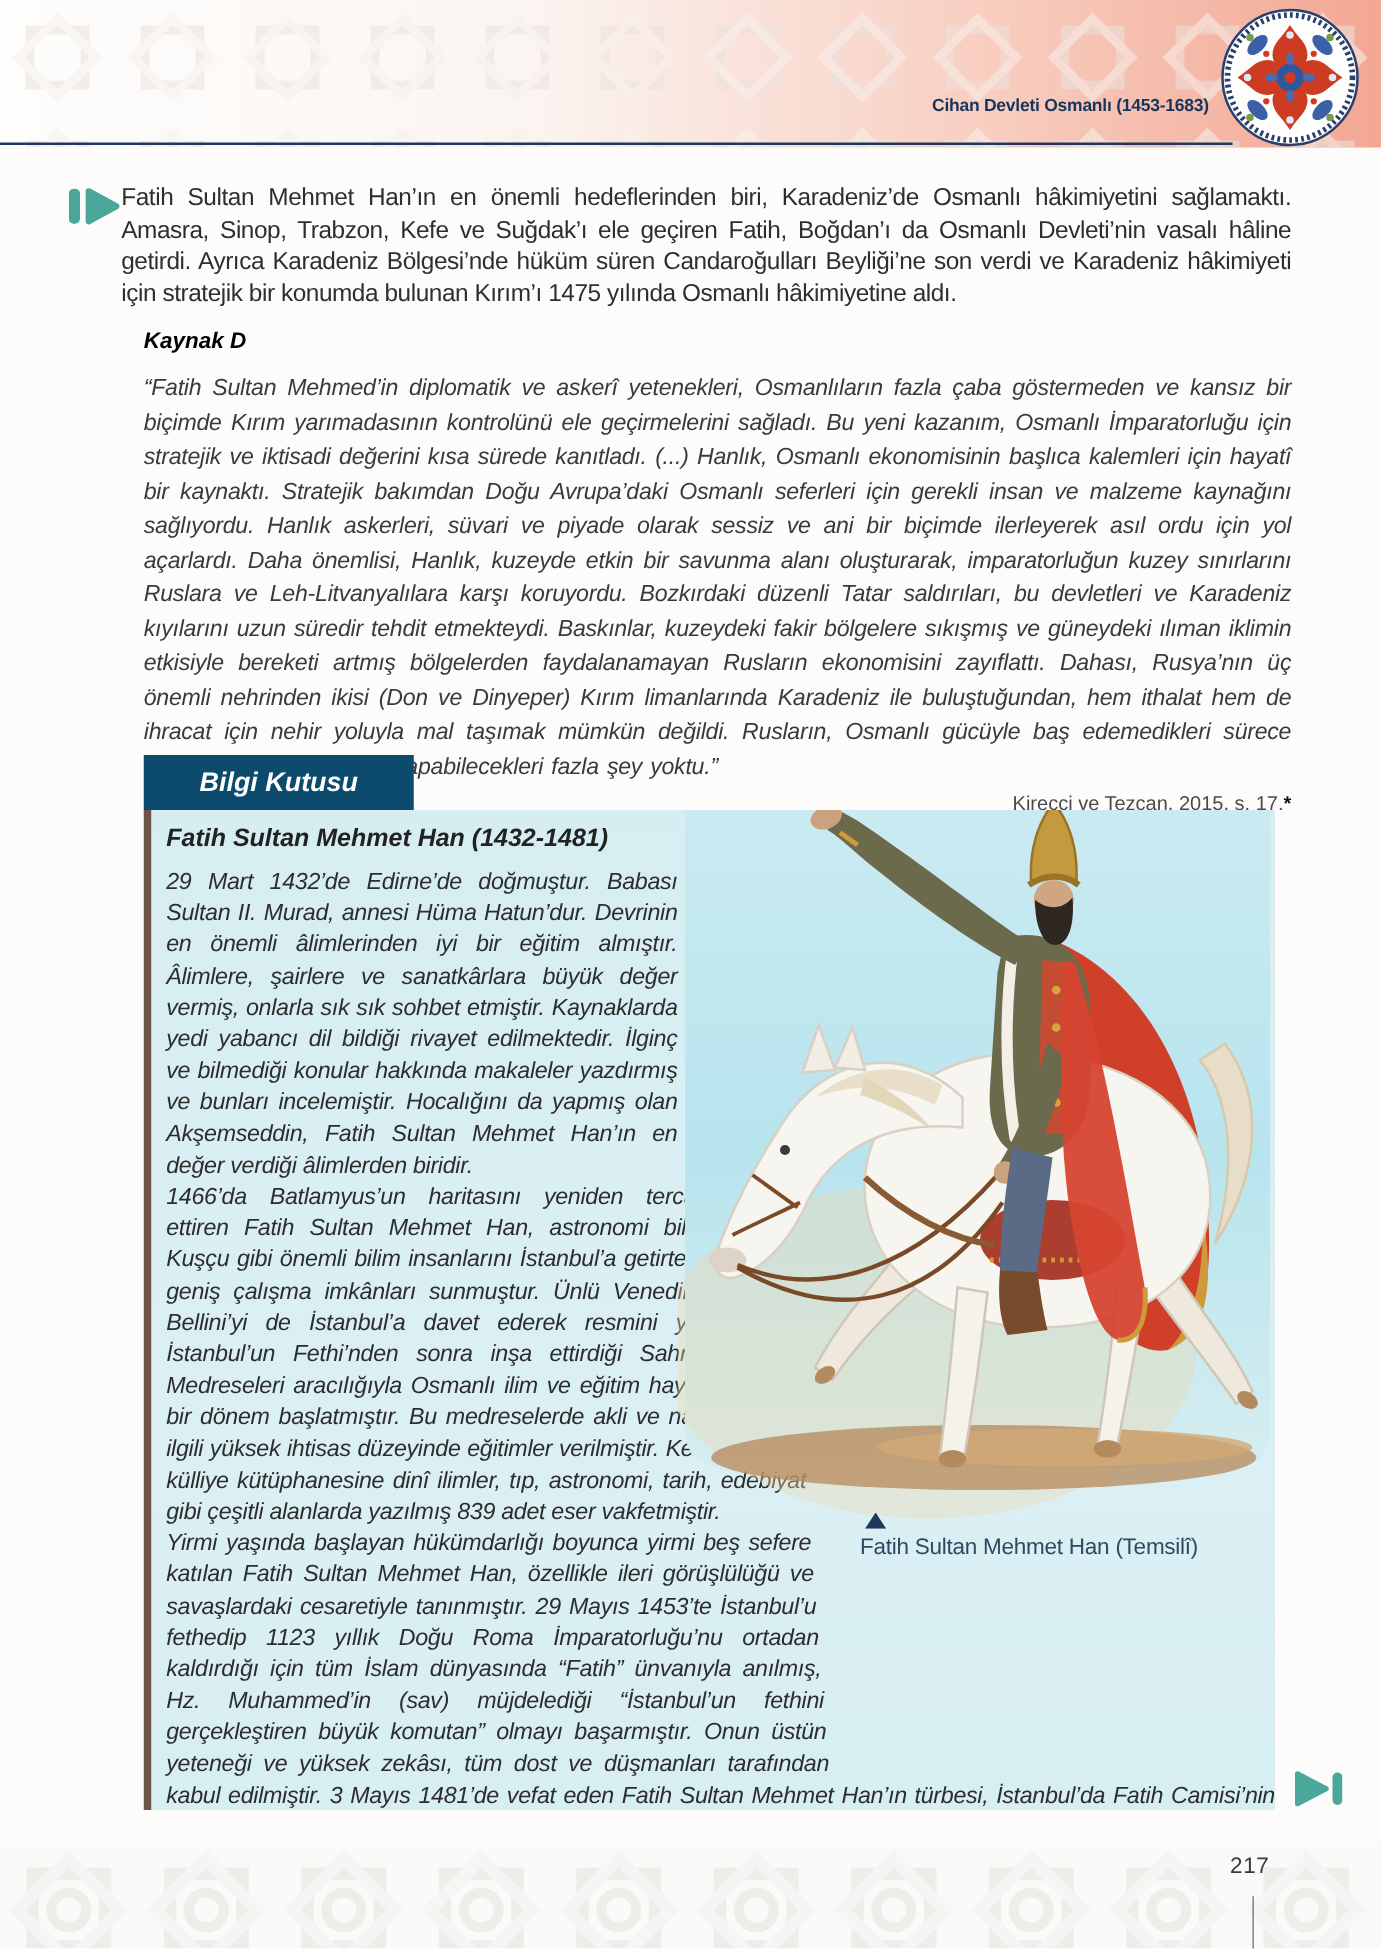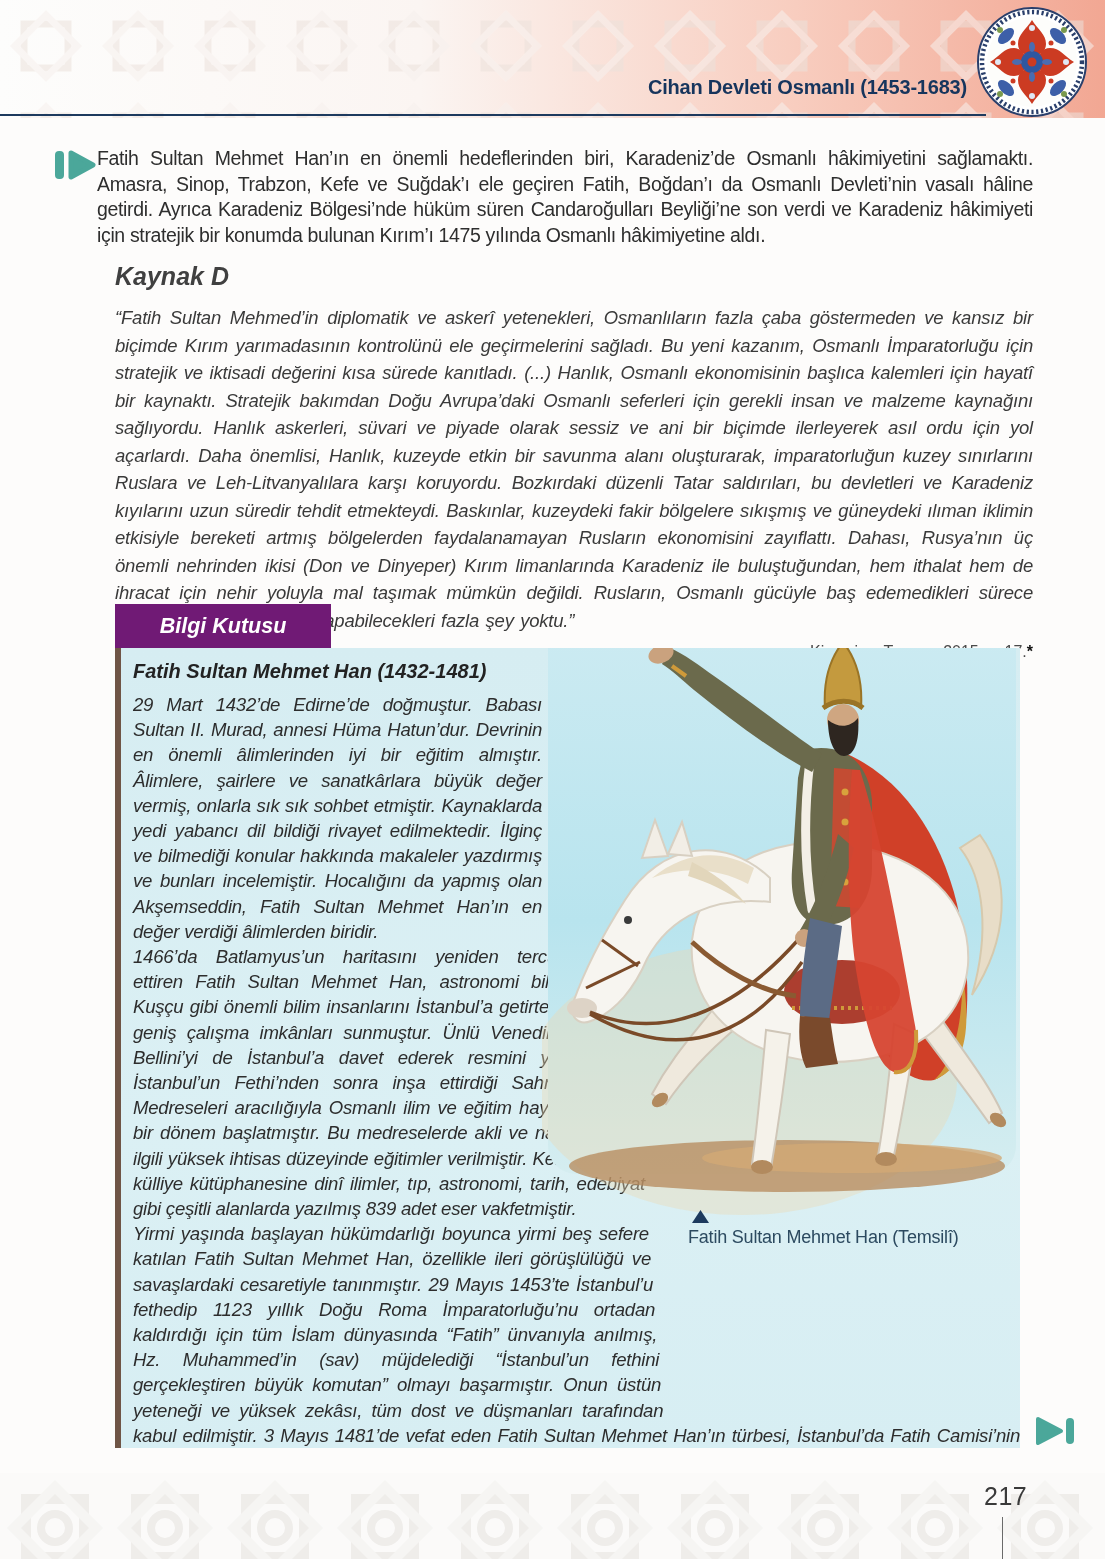--- a/index.html
+++ b/index.html
@@ -10,42 +10,42 @@
   }
   
   .header {
     position:absolute; left:0; top:0; width:1105px; height:118px;
     background:linear-gradient(90deg,#fdfdfc 0%,#fbf5f2 38%,#f8cdbf 72%,#f2a793 100%);
   }
   .header-pattern { position:absolute; inset:0; opacity:.55; }
   .header-line { position:absolute; left:0; top:114px; width:986px; height:2px; background:#1d3a5e; }
   .header-title {
     position:absolute; top:76px; right:138px;
-    font-size:20px; font-weight:bold; color:#16355d; letter-spacing:-0.2px; white-space:nowrap;
+    font-size:14px; font-weight:bold; color:#16355d; letter-spacing:-0.2px; white-space:nowrap;
   }
   .ornament { position:absolute; top:6px; left:976px; width:112px; height:112px; }
   
   .intro { position:absolute; left:55px; top:146px; width:978px; display:flex; gap:0; }
   .intro-icon { flex:none; width:42px; padding-top:3px; }
   .intro-text {
     font-size:19.5px; line-height:25.6px; text-align:justify; color:#2e2e2e; letter-spacing:-0.35px;
   }
   
   .source { position:absolute; left:115px; top:262px; width:918px; }
-  .source-heading { font-size:25px; font-weight:bold; font-style:italic; color:#404040; margin:0 0 13px 0; }
+  .source-heading { font-size:18px; font-weight:bold; font-style:italic; color:#000000; margin:0 0 13px 0; }
   .source-quote {
     margin:0; font-size:18.5px; font-style:italic; line-height:27.5px;
     text-align:justify; color:#3a3a3a; letter-spacing:-0.2px; word-spacing:1.5px;
   }
   .source-attr { margin-top:9px; text-align:right; font-size:16px; color:#4a4a4a; }
   .source-attr .mark { font-weight:bold; color:#111; }
   
   .info-box { position:absolute; left:115px; top:604px; width:905px; }
   .box-tab {
-    width:216px; height:44px; background:#701a75; color:#ffffff;
+    width:216px; height:44px; background:#0c4a6e; color:#ffffff;
     font-size:21.5px; font-weight:bold; font-style:italic;
     display:flex; align-items:center; justify-content:center;
     position:relative; z-index:2;
   }
   .box-body {
     margin-top:0; width:905px; height:800px; overflow:hidden;
     background:linear-gradient(180deg,#d6edf2 0%,#dbf0f4 60%,#d7eef3 100%);
     border-left:6px solid #6f5546; padding:8px 0 0 12px; position:relative; z-index:1;
   }
   .box-title { font-size:20px; font-weight:bold; font-style:italic; color:#222; margin:4px 0 9px 0; }
@@ -58,21 +58,21 @@
   .fig-caption { position:absolute; left:146px; top:600px; width:320px; }
   .fig-caption .tri { display:block; margin:0 0 4px 4px; }
   .fig-caption .cap-text { font-size:18px; color:#2c4a60; letter-spacing:-0.2px; white-space:nowrap; }
   .box-text p {
     margin:0; font-size:18.6px; font-style:italic; line-height:25.2px;
     color:#2d2d2d; text-align:justify; letter-spacing:-0.25px;
   }
   
   .next-icon { position:absolute; left:1036px; top:1416px; }
   .footer-band { position:absolute; left:0; bottom:0; width:1105px; height:86px; overflow:hidden; }
-  .page-number { position:absolute; left:984px; top:1482px; font-size:25px; color:#3a3a3a; letter-spacing:0.5px; }
+  .page-number { position:absolute; left:984px; top:1482px; font-size:18px; color:#3a3a3a; letter-spacing:0.5px; }
   .page-rule { position:absolute; left:1002px; top:1517px; width:1px; height:42px; background:#6a6a6a; }
 </style>
 </head>
 <body>
 
 <div class="page">
 
   <div class="header">
     <svg class="header-pattern" width="1105" height="118" aria-hidden="true">
       <defs>

